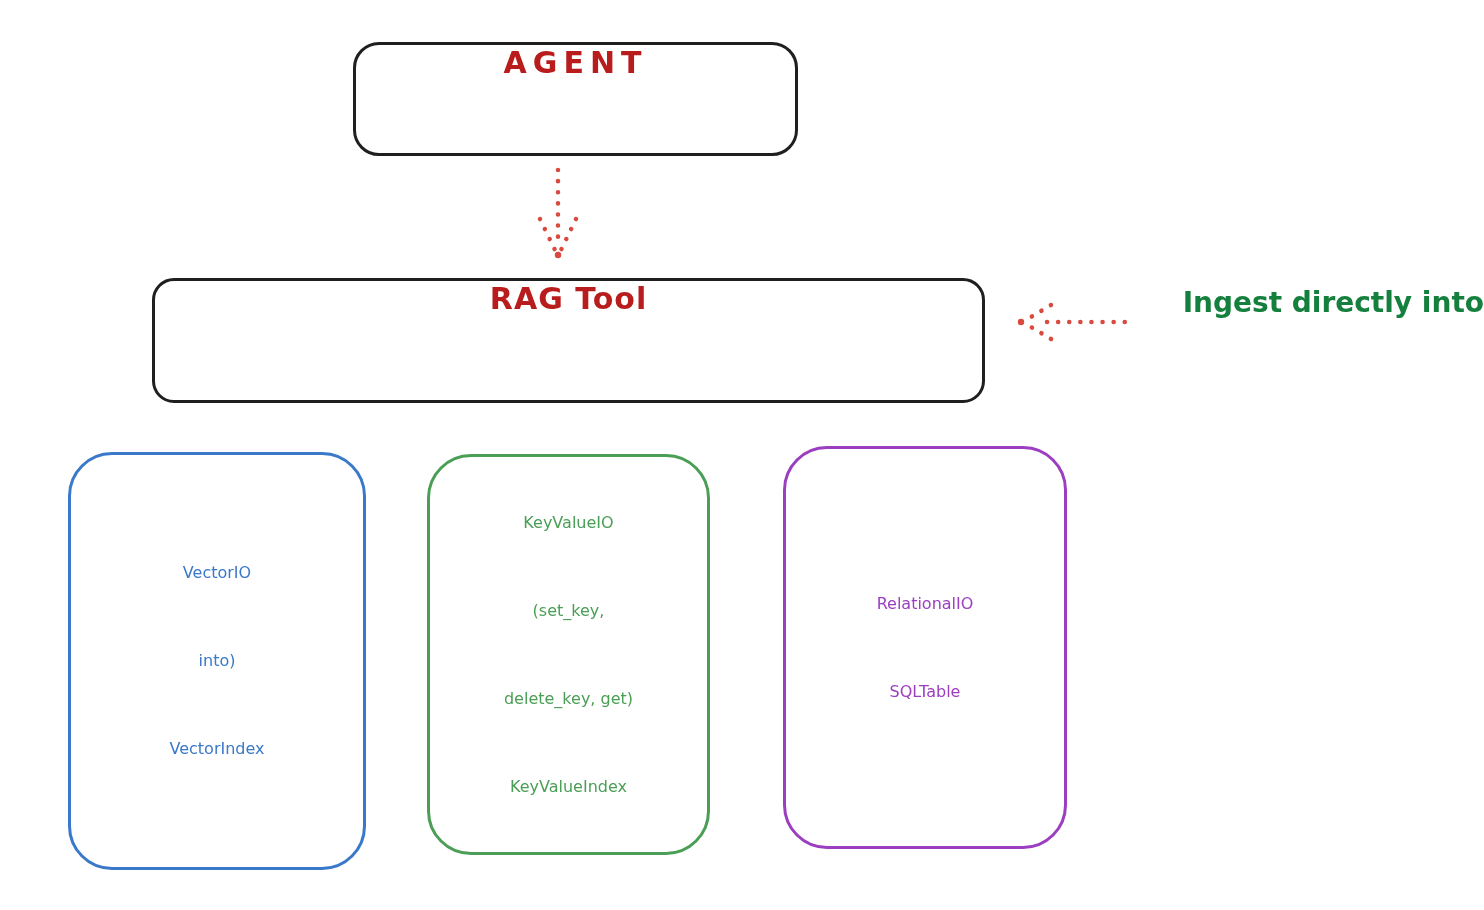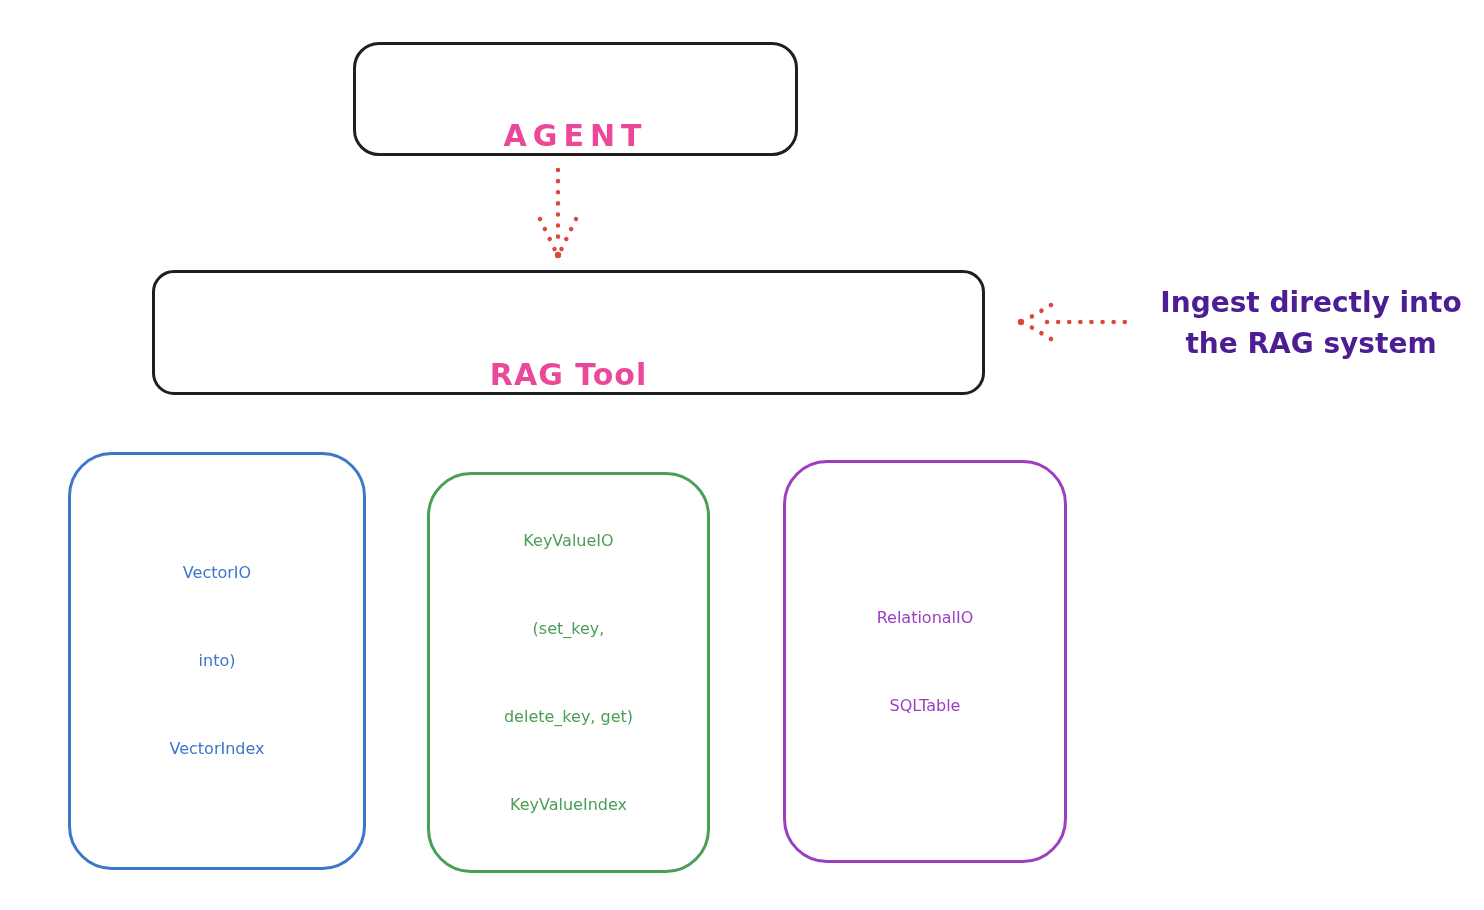--- a/index.html
+++ b/index.html
@@ -9,32 +9,32 @@
     height: 910px;
     background: #ffffff;
     overflow: hidden;
     font-family: "DejaVu Sans", sans-serif;
   }
   .node {
     position: absolute;
     border: 3.5px solid #1f1f1f;
     background: #ffffff;
     display: flex;
-    align-items: flex-end;
+    align-items: flex-start;
     justify-content: center;
-    color: #ec4899;
+    color: #b91c1c;
     box-sizing: border-box;
   }
   .agent-node {
     left: 353px; top: 42px; width: 445px; height: 114px;
     border-radius: 26px;
     font-size: 30px; font-weight: 700; letter-spacing: 6px;
   }
   .rag-node {
-    left: 152px; top: 270px; width: 833px; height: 125px;
+    left: 152px; top: 278px; width: 833px; height: 125px;
     border-radius: 22px;
     font-size: 30px; font-weight: 600; letter-spacing: 1px;
   }
   .iobox {
     position: absolute;
     background: #ffffff;
     border-style: solid;
     border-width: 3.5px;
     border-radius: 44px;
     box-sizing: border-box;
@@ -42,28 +42,28 @@
     flex-direction: column;
     align-items: center;
     justify-content: center;
     text-align: center;
     font-size: 16px;
     font-weight: 400;
     line-height: 40px;
     gap: 48px;
   }
   .iobox-vector     { left: 68px;  top: 452px; width: 298px; height: 418px; border-color: #3a78c9; color: #3a78c9; }
-  .iobox-keyvalue   { left: 427px; top: 472px; width: 283px; height: 401px; border-color: #4a9e55; color: #4a9e55; }
-  .iobox-relational { left: 783px; top: 460px; width: 284px; height: 403px; border-color: #9b3ec0; color: #9b3ec0; }
+  .iobox-keyvalue   { left: 427px; top: 454px; width: 283px; height: 401px; border-color: #4a9e55; color: #4a9e55; }
+  .iobox-relational { left: 783px; top: 446px; width: 284px; height: 403px; border-color: #9b3ec0; color: #9b3ec0; }
   .index-label { }
   .annotation {
     position: absolute;
     left: 1138px; top: 282px; width: 346px;
-    text-align: center;
-    color: #4c1d95;
+    text-align: right;
+    color: #15803d;
     font-size: 28px;
     font-weight: 700;
     line-height: 41px;
   }
   svg.arrow-layer {
     position: absolute;
     left: 0; top: 0;
     width: 1484px; height: 910px;
   }
   .dotted-red {
@@ -98,21 +98,20 @@
   <div class="node agent-node">
     <span>AGENT</span>
   </div>
 
   <div class="node rag-node">
     <span>RAG Tool</span>
   </div>
 
   <div class="annotation">
     <div>Ingest directly into</div>
-    <div>the RAG system</div>
   </div>
 
   <div class="iobox iobox-vector">
     <div>VectorIO</div>
     <div>into)</div>
     <div class="index-label">VectorIndex</div>
   </div>
 
   <div class="iobox iobox-keyvalue">
     <div>KeyValueIO</div>

